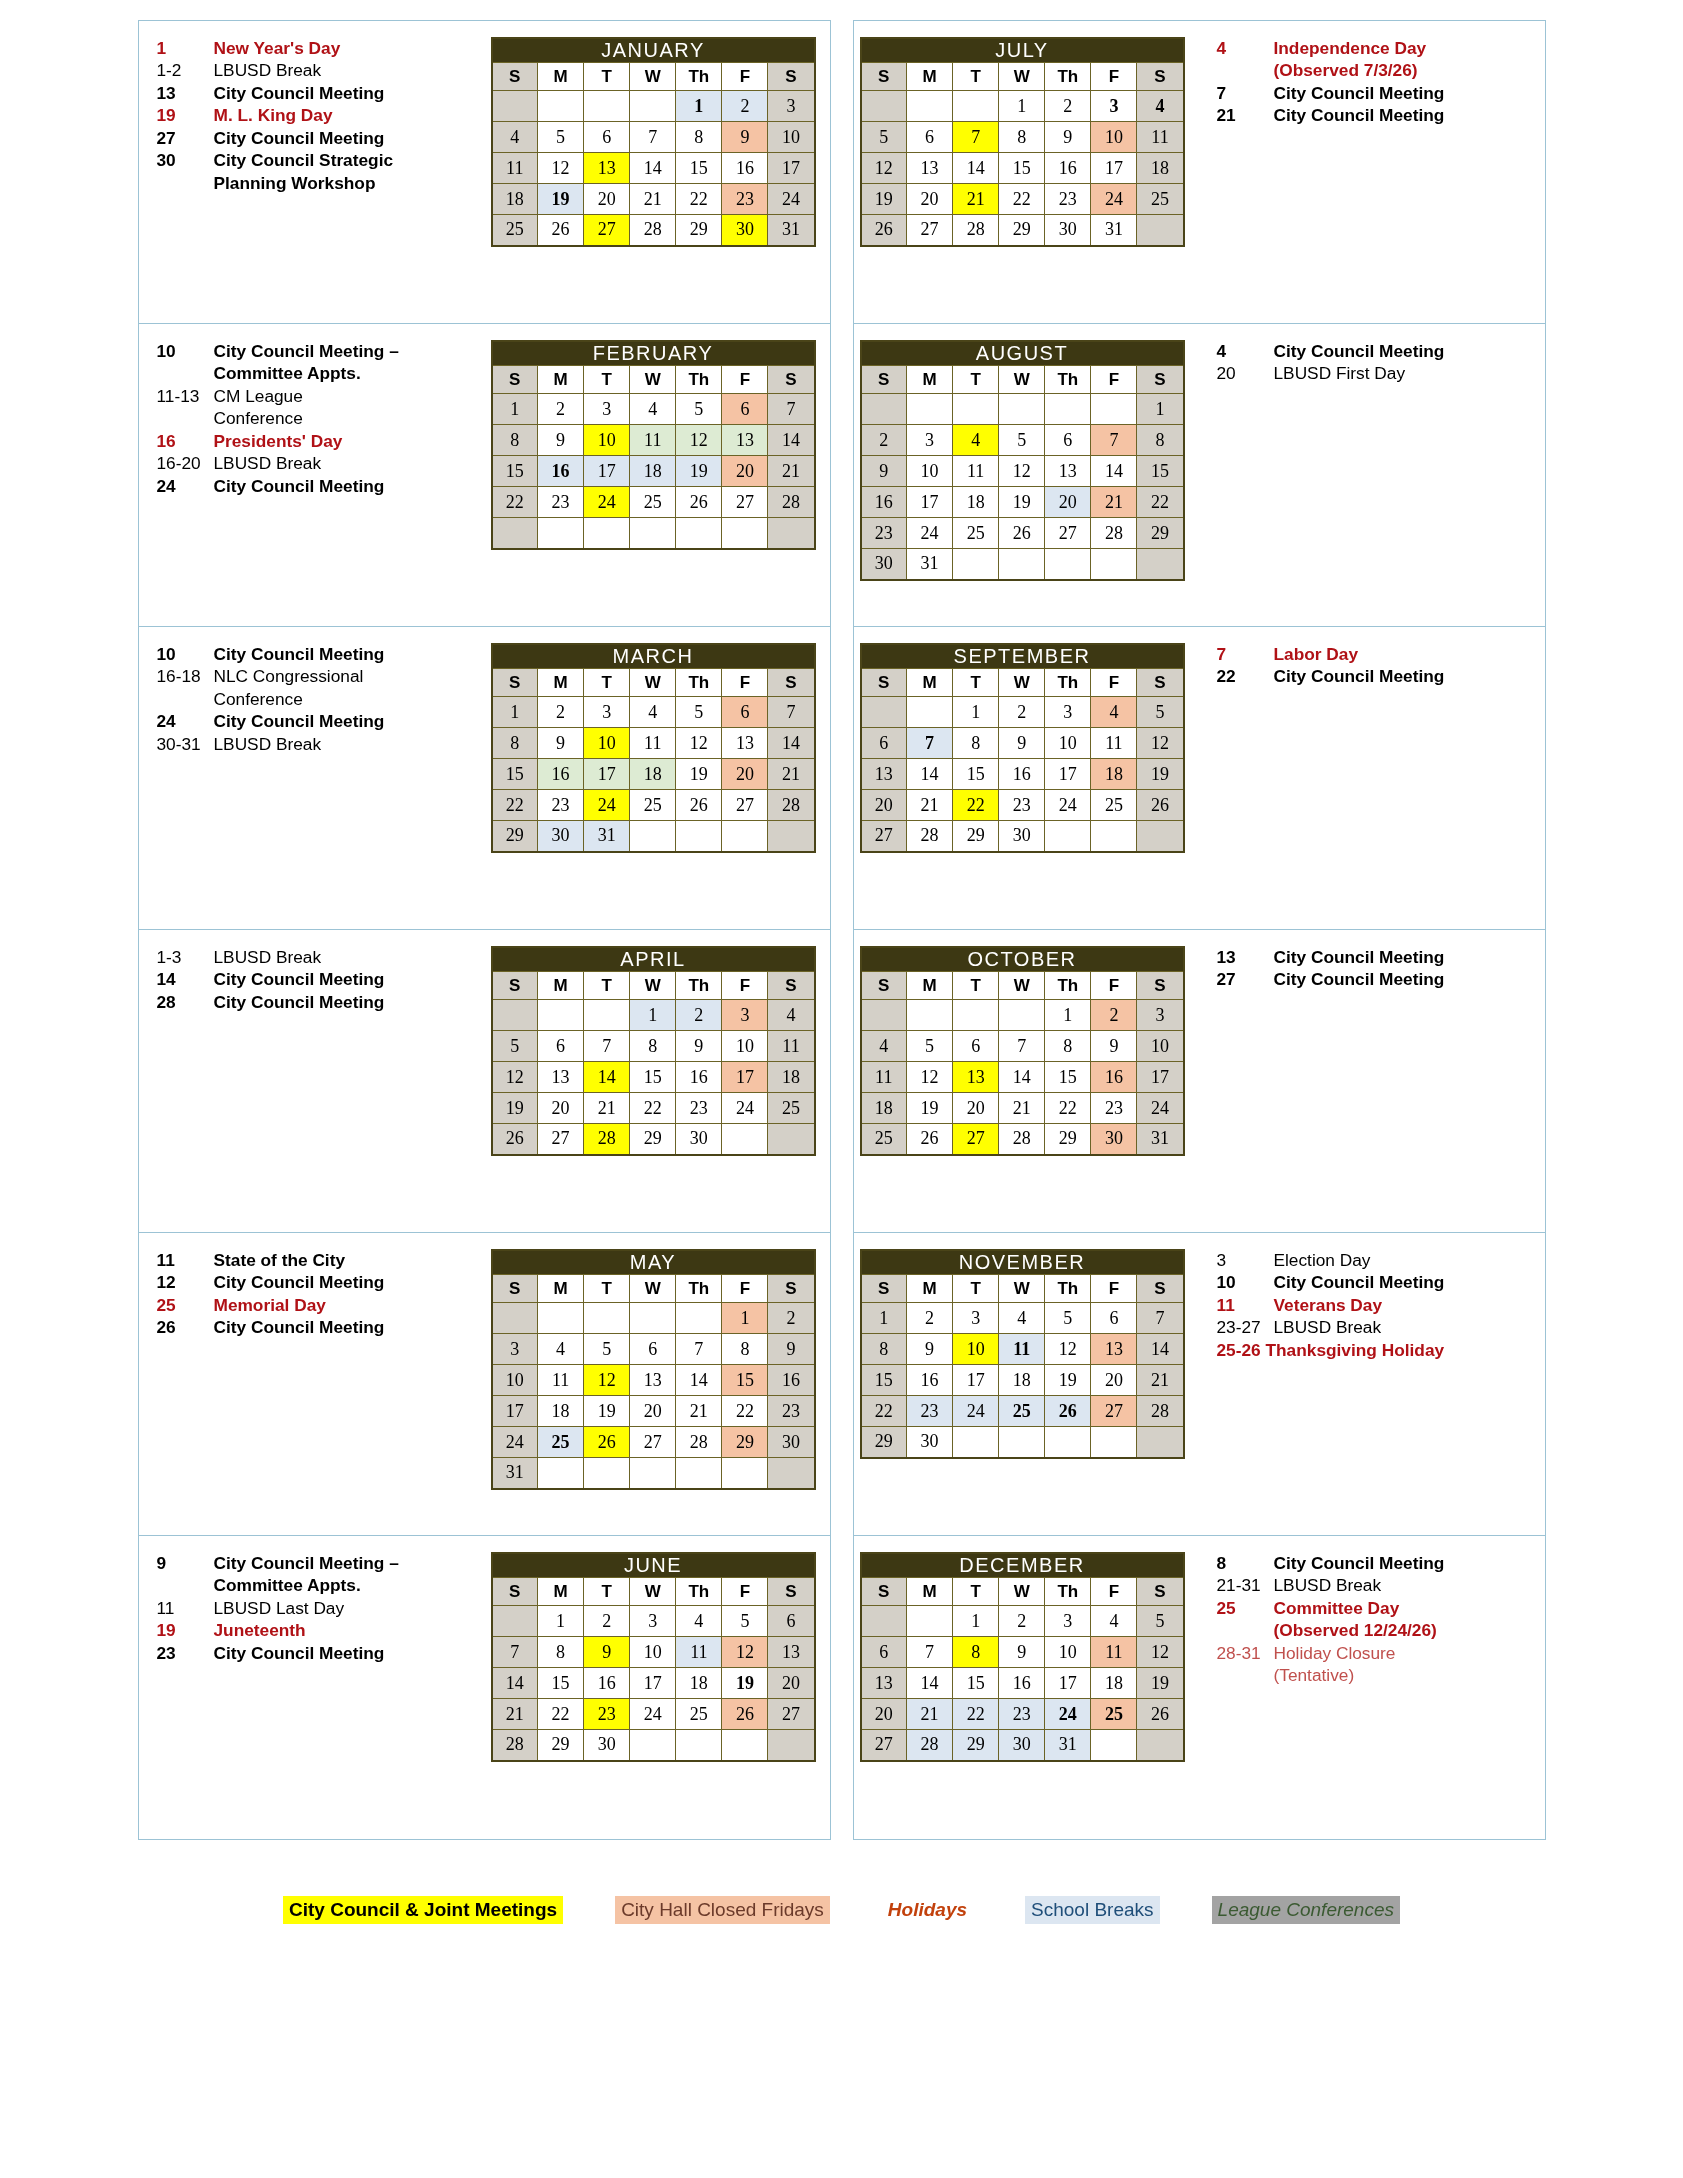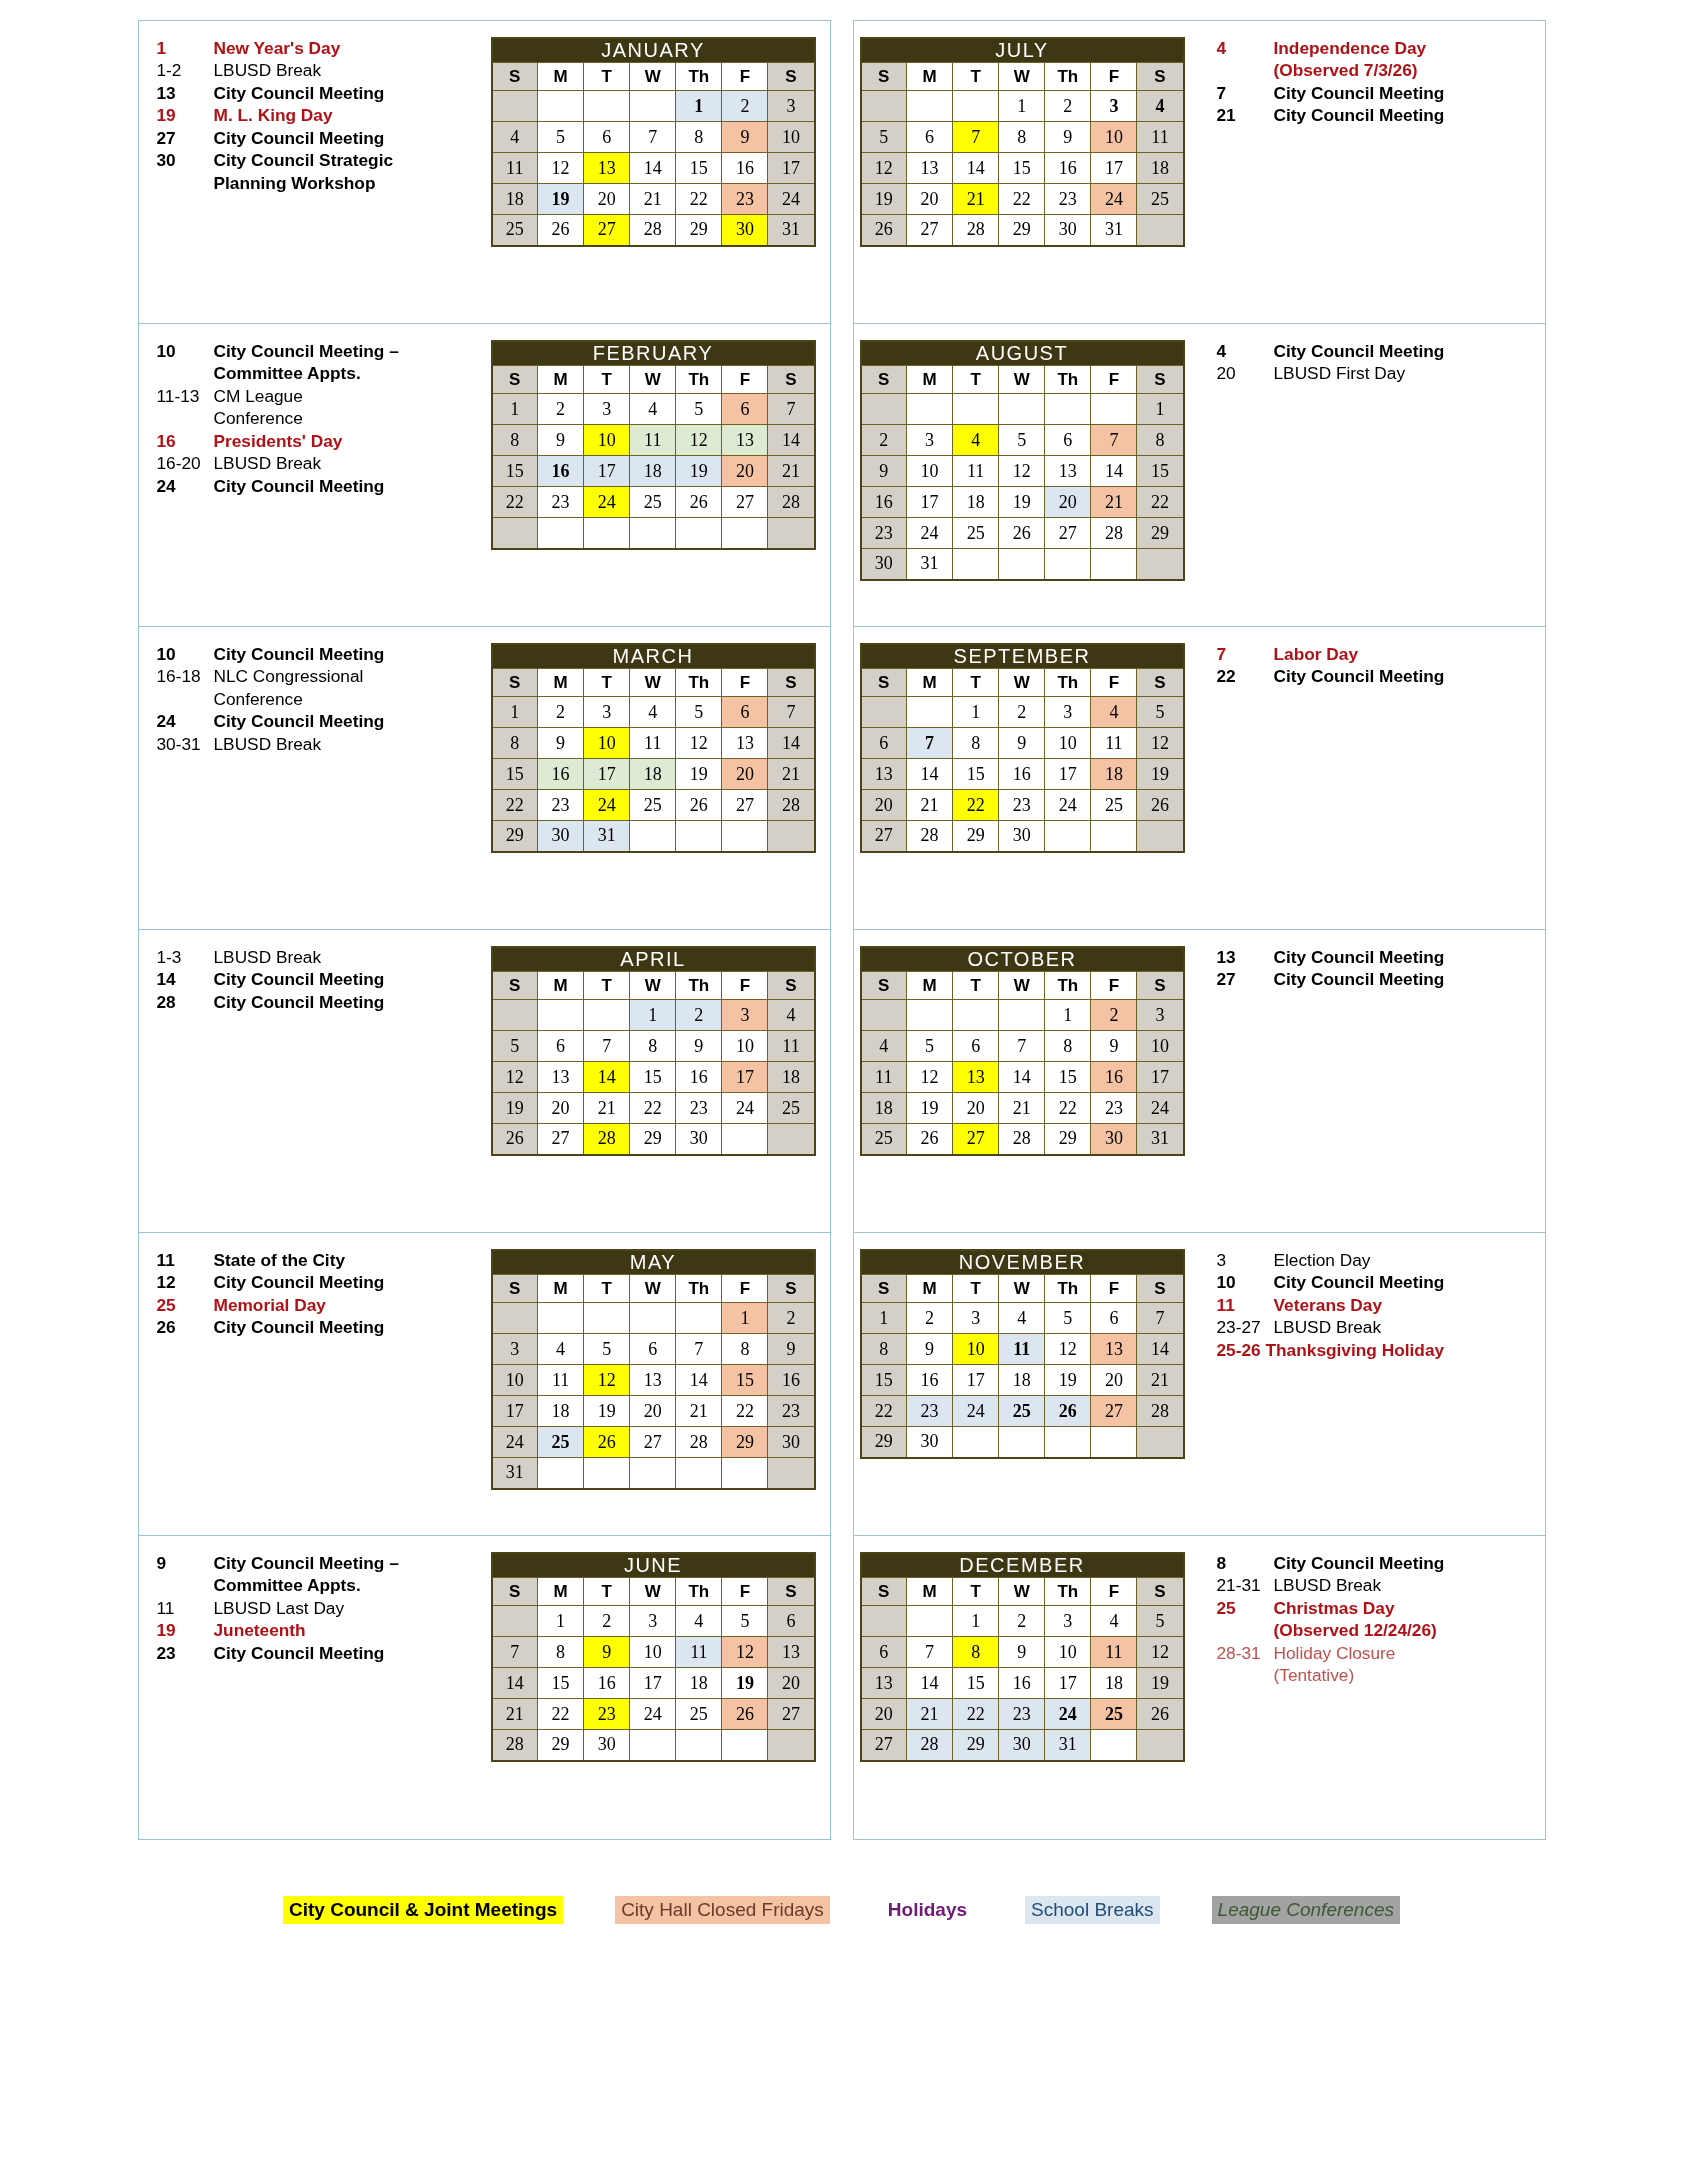--- a/index.html
+++ b/index.html
@@ -124,21 +124,21 @@
     justify-content: center;
     align-items: flex-end;
     gap: 52px;
     margin-top: 56px;
     font-size: 19px;
     font-family: "Liberation Sans", sans-serif;
   }
   .legend .item { padding: 3px 6px; white-space: nowrap; }
   .lg-meet   { background: #FFFF00; color: #000; font-weight: bold; }
   .lg-closed { background: #F5C3A4; color: #6B3A2A; }
-  .lg-hol    { color: #701a75; font-weight: bold; }
+  .lg-hol    { color: #c2410c; font-weight: bold; font-style: italic; }
   .lg-break  { background: #DCE6F1; color: #1F4E79; }
   .lg-league { background: #a3a3a3; color: #3B5A32; font-style: italic; }
 </style>
 </head>
 <body>
 
 <div id="page">
   <div class="columns">
     <div class="col" id="col-left">
         <div class="monthbox">
@@ -1131,21 +1131,21 @@
             <div class="row">
               <div class="d bold">8</div>
               <div class="t bold">City Council Meeting</div>
             </div>
             <div class="row">
               <div class="d">21-31</div>
               <div class="t">LBUSD Break</div>
             </div>
             <div class="row">
               <div class="d bold red">25</div>
-              <div class="t bold red">Christmas Day</div>
+              <div class="t bold red">Committee Day</div>
             </div>
             <div class="cont bold red">(Observed 12/24/26)</div>
             <div class="row">
               <div class="d redlight">28-31</div>
               <div class="t redlight">Holiday Closure</div>
             </div>
             <div class="cont redlight">    (Tentative)</div>
           </div>
         </div>
       </div>

